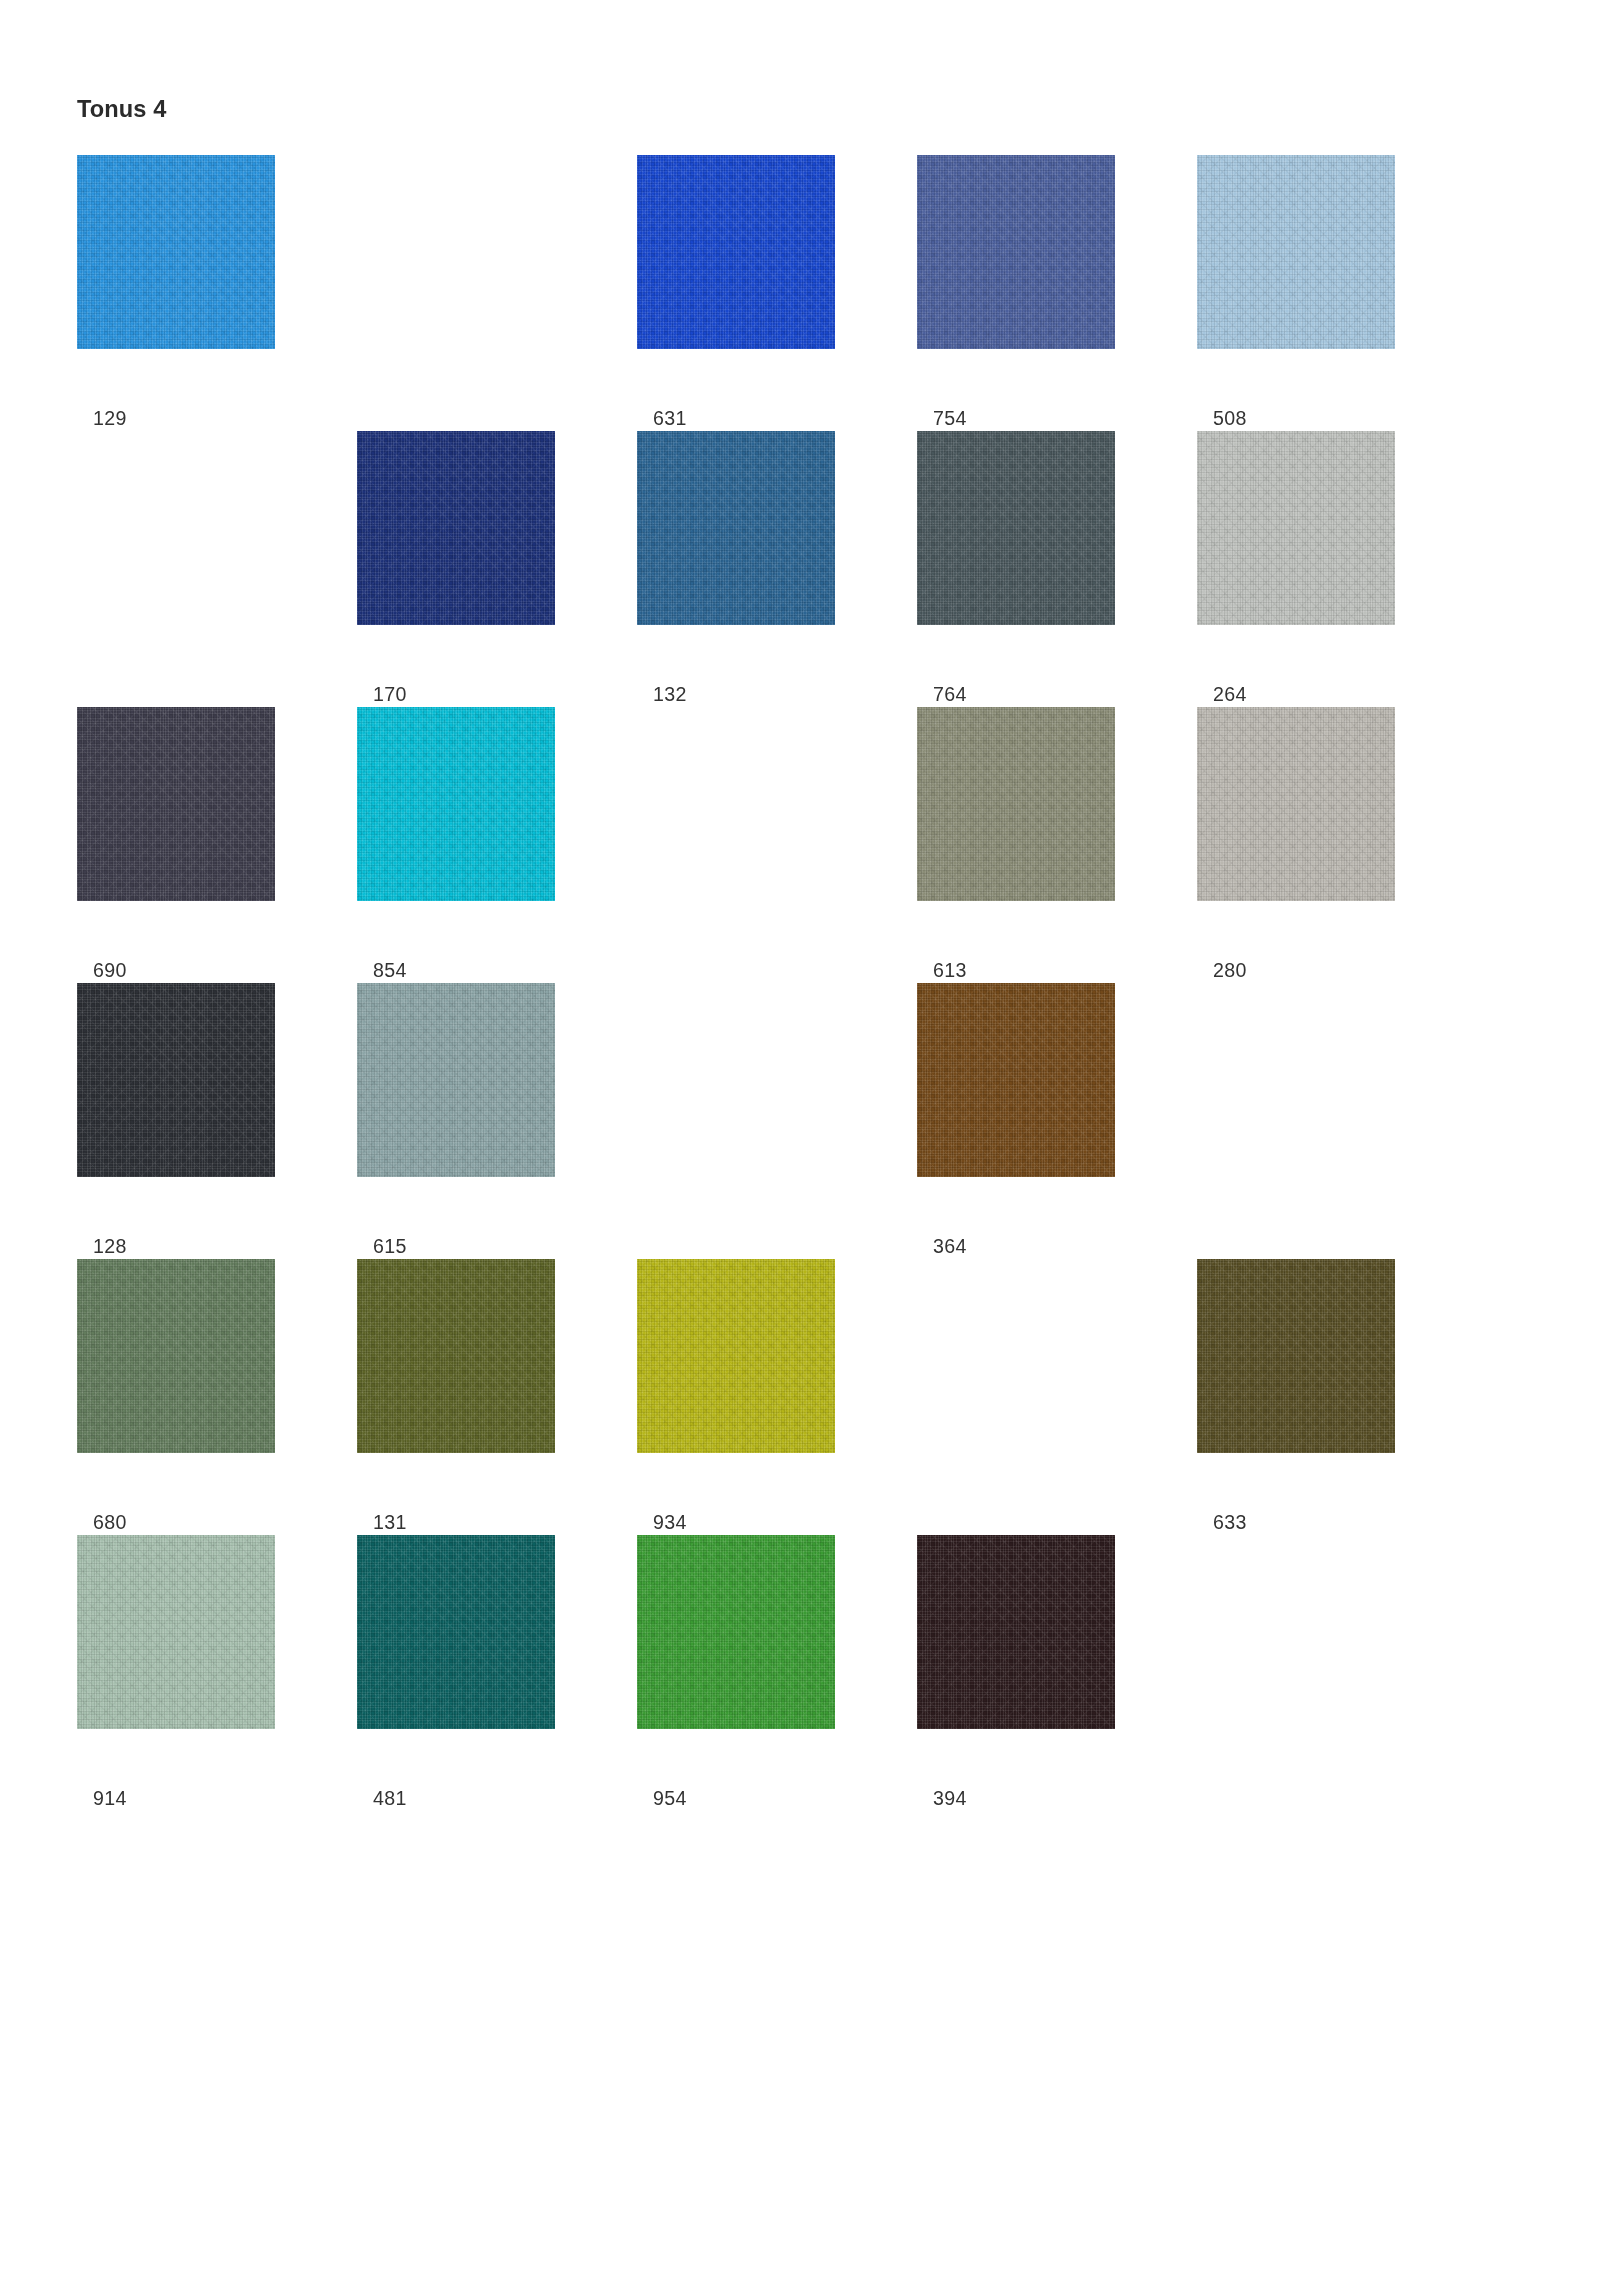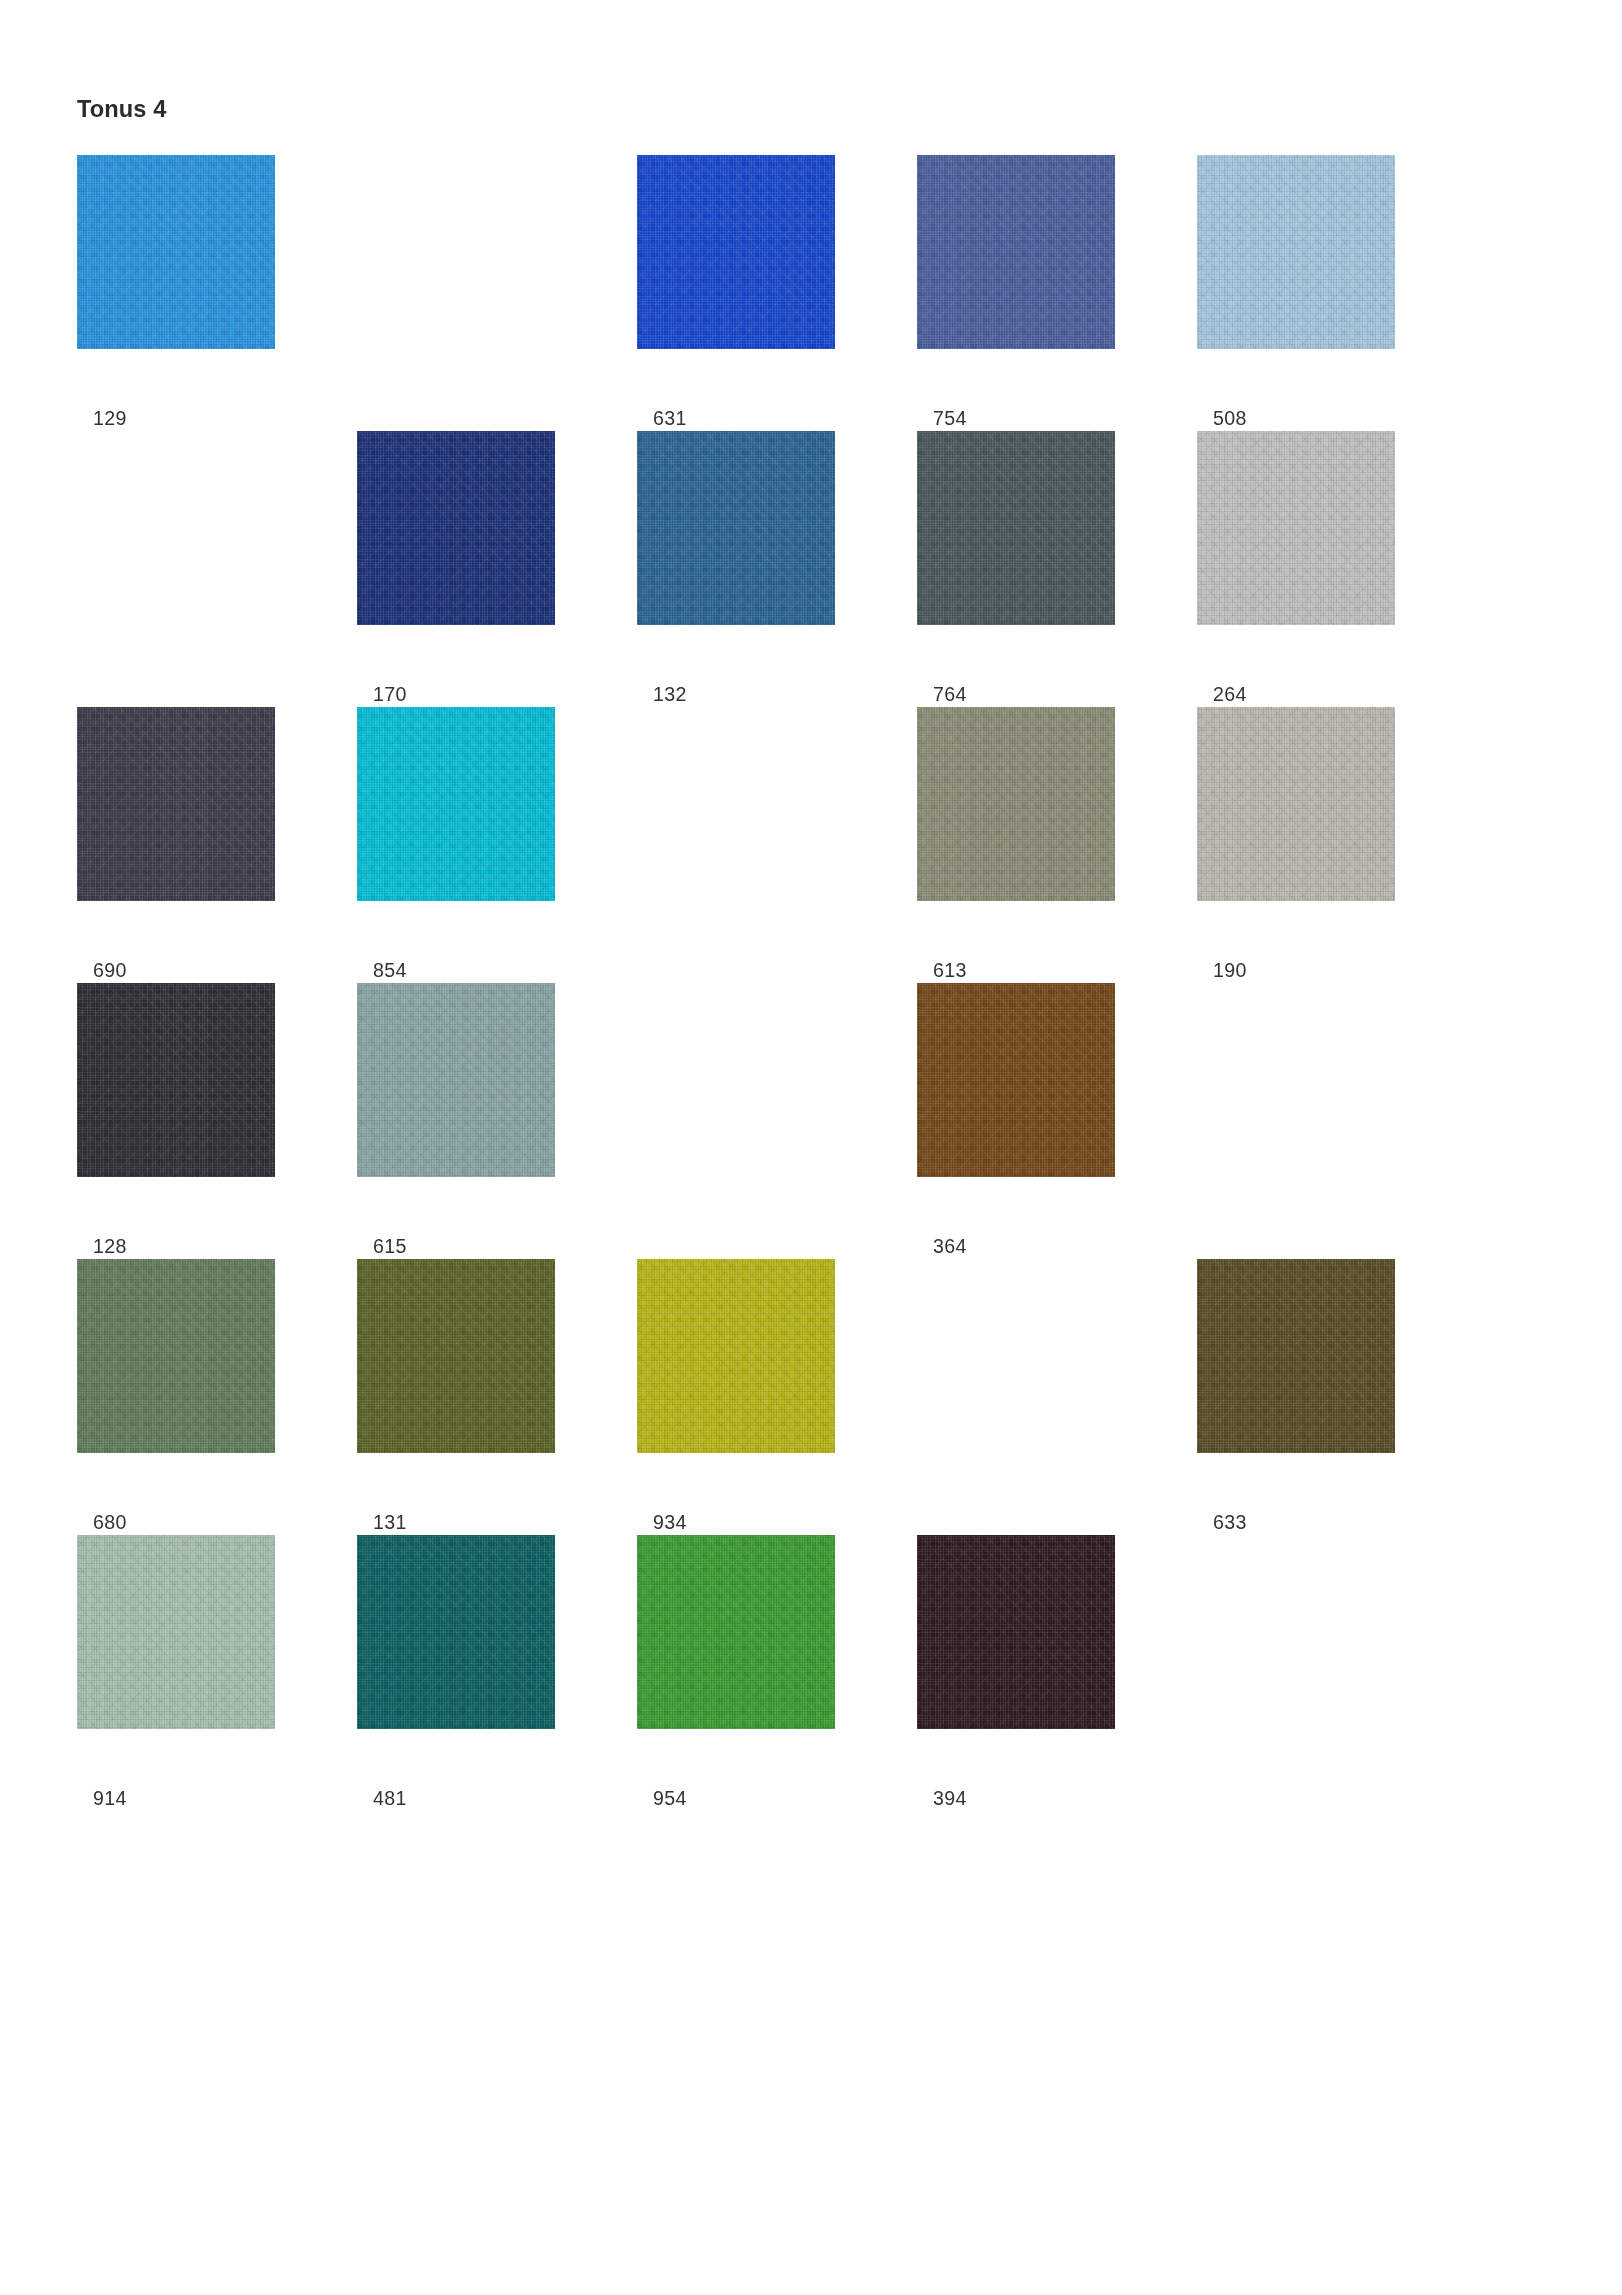--- a/index.html
+++ b/index.html
@@ -176,21 +176,21 @@
         <div class="swatch-chip" style="background-color: rgb(6, 188, 212);"></div>
         <div class="swatch-label">854</div>
       </div>
       <div class="swatch-cell is-empty"></div>
       <div class="swatch-cell">
         <div class="swatch-chip" style="background-color: rgb(138, 140, 118);"></div>
         <div class="swatch-label">613</div>
       </div>
       <div class="swatch-cell">
         <div class="swatch-chip" style="background-color: rgb(186, 183, 176);"></div>
-        <div class="swatch-label">190</div>
+        <div class="swatch-label">280</div>
       </div>
       <div class="swatch-cell">
         <div class="swatch-chip" style="background-color: rgb(45, 48, 54);"></div>
         <div class="swatch-label">128</div>
       </div>
       <div class="swatch-cell">
         <div class="swatch-chip" style="background-color: rgb(138, 163, 165);"></div>
         <div class="swatch-label">615</div>
       </div>
       <div class="swatch-cell is-empty"></div>

